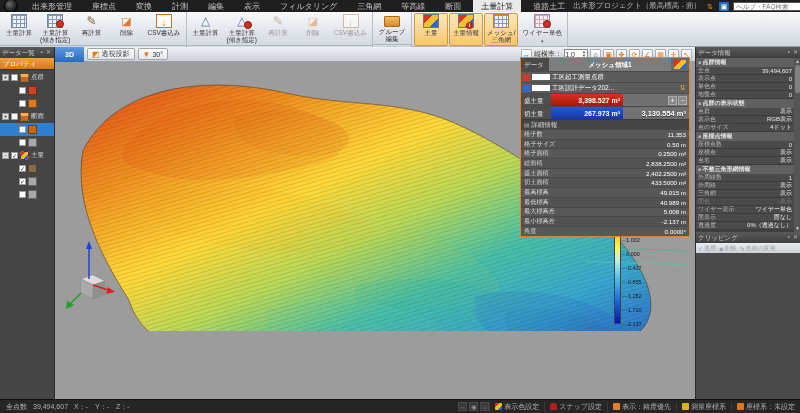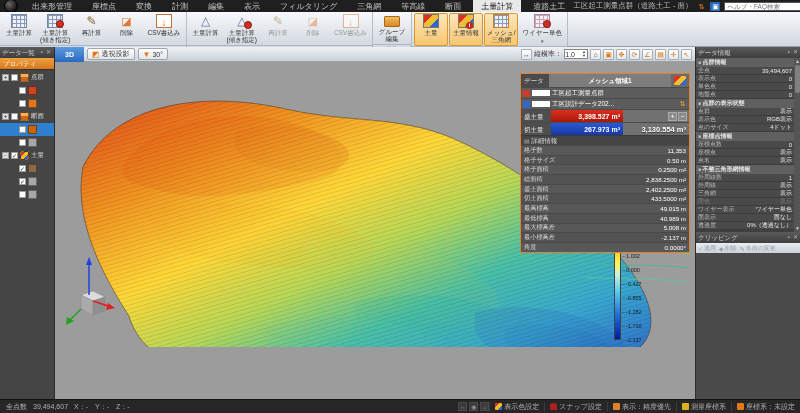--- a/index.html
+++ b/index.html
@@ -73,21 +73,21 @@
   .viewport { position:absolute; left:55px; top:0; width:640px; height:352px; background:#9c9c9c; }
   .vp-tabs { height:15px; background:linear-gradient(#eef1f5,#ccd2da); border-bottom:1px solid #98a0a8; display:flex; align-items:center; font-size:7px; color:#333; }
   .vp-tab3d { background:linear-gradient(#5a9ae0,#2a6ac0); color:#fff; padding:0 10px; height:15px; line-height:15px; font-weight:bold; }
   .vp-btn { display:flex; align-items:center; gap:2px; background:linear-gradient(#fdfdfd,#e2e6ea); border:1px solid #a0a6ae; border-radius:2px; height:12px; padding:0 4px; margin-left:3px; }
   .vp-btn .oi { color:#e07818; font-size:8px; }
   .vp-right { margin-left:auto; display:flex; align-items:center; gap:2px; padding-right:3px; }
   .vp-num { background:#fff; border:1px solid #888; width:24px; height:10px; font-size:7px; display:flex; align-items:center; }
   .vp-num span { flex:1; text-align:right; padding-right:1px; }
   .spin { width:6px; font-size:4px; line-height:4px; color:#444; text-align:center; }
   .mini-tool { width:11px; height:11px; background:linear-gradient(#fff,#e4e8ec); border:1px solid #a8aeb6; border-radius:1px; font-size:7px; line-height:10px; text-align:center; color:#e07818; }
-  .vp-canvas { position:absolute; left:0; top:25px; width:640px; height:275px; overflow:hidden; }
+  .vp-canvas { position:absolute; left:0; top:9px; width:640px; height:275px; overflow:hidden; }
 
   
   .legend { position:absolute; right:47px; bottom:3px; width:36px; height:152px; font-size:5.5px; color:#1a1a1a; }
   .legend-unit { text-align:left; padding-left:2px; height:8px; }
   .legend-body { position:relative; height:140px; }
   .legend-bar { position:absolute; left:2px; top:0; width:7px; height:140px; border:1px solid #444;
      background:linear-gradient(#e00000,#f05800 14%,#ffb400 30%,#fff45c 46%,#c8f0e0 54%,#58c8e8 66%,#2072e0 82%,#0018a8 100%); }
   .legend-tick { position:absolute; left:10px; width:26px; line-height:5px; }
   .legend-tick::before { content:"–"; color:#333; margin-right:1px; }
   .vp-corner { position:absolute; right:6px; bottom:158px; font-size:5.5px; color:#3a3a3a; }
@@ -172,21 +172,21 @@
         <span class="menu-tab">編集</span>
         <span class="menu-tab">表示</span>
         <span class="menu-tab">フィルタリング</span>
         <span class="menu-tab">三角網</span>
         <span class="menu-tab">等高線</span>
         <span class="menu-tab">断面</span>
         <span class="menu-tab active">土量計算</span>
         <span class="menu-tab">道路土工</span>
       </div>
     <div class="title-right">
-      <span class="proj-title">工区起工測量点群（道路土工 - 面）</span>
+      <span class="proj-title">出来形プロジェクト（最高標高 - 面）</span>
       <span class="tb-ic orange">⇅</span>
       <span class="tb-ic blue">▣</span>
       <input class="help-search" placeholder="ヘルプ・FAQ検索" style="">
 
     </div>
   </div>
 
   <div class="ribbon">
     <div style="display:flex;">
         <div class="rgroup">

